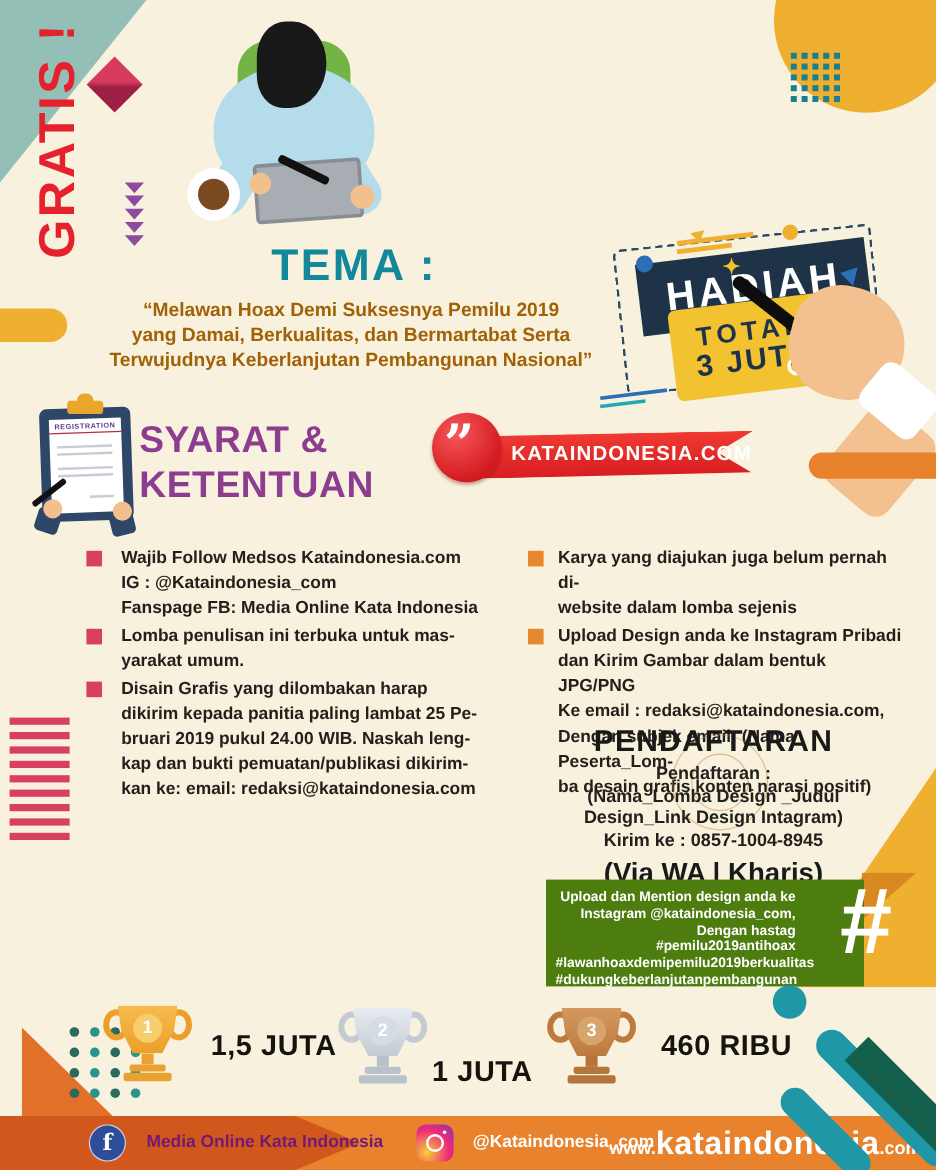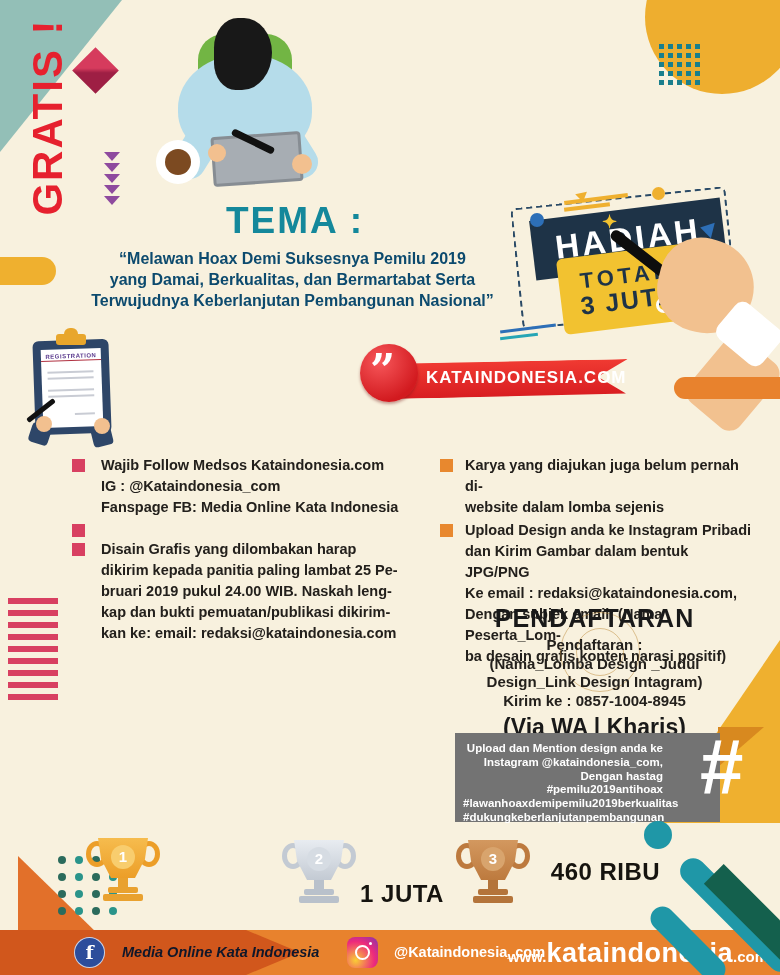--- a/index.html
+++ b/index.html
@@ -35,21 +35,21 @@
   .coffee{left:15px;top:137px;width:26px;height:26px;background:#7c4a21;border-radius:50%;}
 
   
   .title{left:358px;top:34px;color:#1a7f8d;font-size:37px;font-weight:bold;line-height:40px;letter-spacing:1px;}
   .circle-yellow{left:645px;top:-60px;width:154px;height:154px;background:#eeae2f;border-radius:50%;}
   .dotgrid{left:659px;top:44px;display:grid;grid-template-columns:repeat(5,5px);grid-gap:4px;}
   .dotgrid i{width:5px;height:5px;background:#1a7f8d;}
 
   
   .tema-label{left:200px;top:200px;width:190px;color:#14889b;font-size:37px;font-weight:bold;letter-spacing:2px;text-align:center;}
-  .tema-quote{left:30px;top:248px;width:525px;color:#0c4a6e;font-size:16px;font-weight:bold;
+  .tema-quote{left:30px;top:248px;width:525px;color:#a16207;font-size:16px;font-weight:bold;
               line-height:21px;text-align:center;}
 
   
   .hadiah{left:500px;top:185px;width:280px;height:170px;}
   .dashbox{left:16px;top:12px;width:212px;height:118px;border:2px dashed #2a4a66;border-radius:6px;transform:rotate(-6deg);}
   .hadiah-navy{left:32px;top:24px;width:192px;height:60px;background:#1e3347;transform:rotate(-7deg);
                color:#fff;font-size:33px;font-weight:bold;letter-spacing:3px;text-align:center;line-height:60px;}
   .hadiah-yellow{left:60px;top:66px;width:134px;height:76px;background:#f2c230;border-radius:6px;transform:rotate(-7deg);
                  color:#1e3347;text-align:center;font-weight:bold;padding-top:14px;box-sizing:border-box;}
   .hadiah-yellow .t1{font-size:22px;letter-spacing:4px;line-height:22px;}
@@ -125,21 +125,21 @@
   .reg-spiral2{left:576px;top:628px;width:46px;height:46px;border:1.5px solid rgba(190,140,60,.5);border-radius:50%;}
   .reg-h{font-size:25px;font-weight:bold;letter-spacing:1px;margin-bottom:3px;}
   .reg-l{font-size:15px;font-weight:bold;line-height:18.5px;color:#23201c;}
   .reg-via{font-size:23px;font-weight:bold;margin-top:4px;}
 
   
   .tri-yellow{left:655px;top:640px;width:125px;height:183px;background:#efb02f;
               clip-path:polygon(100% 0,100% 100%,0 100%);}
   .fold{left:718px;top:727px;width:46px;height:40px;background:#d8891f;
         clip-path:polygon(0 0,100% 0,0 100%);}
-  .hashbox{left:455px;top:733px;width:265px;height:89px;background:#737373;}
+  .hashbox{left:455px;top:733px;width:265px;height:89px;background:#4d7c0f;}
   .hashtxt{left:8px;top:9px;width:200px;text-align:right;color:#fff;font-size:11.5px;font-weight:bold;line-height:13.8px;}
   .hashglyph{left:700px;top:726px;color:#fff;font-size:78px;font-weight:bold;line-height:82px;}
   .dot-teal{left:644px;top:821px;width:28px;height:28px;background:#1f97a7;border-radius:50%;}
 
   
   .trophy{width:62px;height:70px;}
   .cup{left:6px;top:0;width:50px;height:40px;
        clip-path:polygon(0 0,100% 0,94% 52%,74% 100%,26% 100%,6% 52%);}
   .handle{top:3px;width:12px;height:16px;border:5px solid;border-radius:50%;}
   .h-l{left:-6px;}.h-r{right:-6px;}
@@ -161,21 +161,21 @@
   .dots2 i{width:8px;height:8px;border-radius:50%;background:#2a948a;}
   .dots2 i:nth-child(odd){background:#2b6b5c;}
 
   
   .footer{left:0;top:930px;width:780px;height:45px;background:#e8822d;z-index:5;}
   .chevron{left:0;top:0;width:300px;height:45px;background:#d1571c;
            clip-path:polygon(0 0,82% 0,100% 50%,82% 100%,0 100%);}
   .fb{left:74px;top:7px;width:31px;height:31px;border-radius:50%;background:#2d4d9b;
       border:1.5px solid rgba(255,255,255,.75);box-sizing:border-box;text-align:center;}
   .fb span{color:#fff;font-size:19px;font-weight:bold;font-family:"DejaVu Serif",serif;line-height:28px;}
-  .fblabel{left:122px;top:14px;color:#0f172a;font-size:14.5px;font-weight:bold;font-style:italic;}
+  .fblabel{left:122px;top:14px;color:#701a75;font-size:14.5px;font-weight:bold;}
   .ig{left:347px;top:7px;width:31px;height:31px;border-radius:8px;
       background:radial-gradient(circle at 28% 75%,#f9ce34,#ee2a7b 58%,#8134af);}
   .ig .lens{left:8px;top:8px;width:11px;height:11px;border:2px solid #fff;border-radius:50%;}
   .ig .dot{left:22px;top:5px;width:3px;height:3px;background:#fff;border-radius:50%;}
   .iglabel{left:394px;top:14px;color:#fff;font-size:14.5px;font-weight:bold;}
   .site{right:12px;top:8px;color:#fff;display:flex;align-items:baseline;z-index:7;}
   .site .s1{font-size:15px;font-weight:bold;}
   .site .s2{font-size:27px;font-weight:bold;letter-spacing:.5px;}
   .s-teal1{left:724px;top:840px;width:26px;height:150px;border-radius:13px;background:#1f97a7;transform:rotate(-45deg);z-index:6;}
   .s-teal2{left:676px;top:896px;width:24px;height:96px;border-radius:12px;background:#1f97a7;transform:rotate(-45deg);z-index:6;}
@@ -286,38 +286,42 @@
       <div class="abs pline" style="top:46px;"></div>
       <div class="abs pline" style="top:64px;width:20px;left:32px;"></div>
     </div>
     <div class="abs pen-c"></div>
     <div class="abs sleeve1"></div>
     <div class="abs sleeve2"></div>
     <div class="abs hclip1"></div>
     <div class="abs hclip2"></div>
   </div>
 
+  <div class="abs syarat pre">SYARAT &amp;
+KETENTUAN</div>
 
   <div class="abs brand">
     <div class="abs ribbon"></div>
     <div class="abs ribbon-txt">KATAINDONESIA.COM</div>
     <div class="abs brand-circle">
       <div class="abs brand-quote">”</div>
     </div>
   </div>
 
   <div class="abs col col-left">
     <div class="bullet">
       <span class="sq"></span>
       <span class="txt pre">Wajib Follow Medsos Kataindonesia.com
 IG : @Kataindonesia_com
 Fanspage FB: Media Online Kata Indonesia</span>
       </div>
     <div class="bullet">
       <span class="sq"></span>
+      <span class="txt pre">Lomba penulisan ini terbuka untuk mas-
+yarakat umum.</span>
       </div>
     <div class="bullet">
       <span class="sq"></span>
       <span class="txt pre">Disain Grafis yang dilombakan harap
 dikirim kepada panitia paling lambat 25 Pe-
 bruari 2019 pukul 24.00 WIB. Naskah leng-
 kap dan bukti pemuatan/publikasi dikirim-
 kan ke: email: redaksi@kataindonesia.com</span>
       </div>
   </div>
@@ -395,20 +399,21 @@
 
   <div class="abs trophy gold" style="left:92px;top:838px;">
     <div class="abs handle h-l"></div>
     <div class="abs handle h-r"></div>
     <div class="abs cup"></div>
     <div class="abs rankc">1</div>
     <div class="abs stem"></div>
     <div class="abs base1"></div>
     <div class="abs base2"></div>
   </div>
+  <div class="abs prize-label" style="left:168px;top:858px;width:120px;text-align:center;">1,5 JUTA</div>
 
   <div class="abs trophy silver" style="left:288px;top:840px;">
     <div class="abs handle h-l"></div>
     <div class="abs handle h-r"></div>
     <div class="abs cup"></div>
     <div class="abs rankc">2</div>
     <div class="abs stem"></div>
     <div class="abs base1"></div>
     <div class="abs base2"></div>
   </div>

